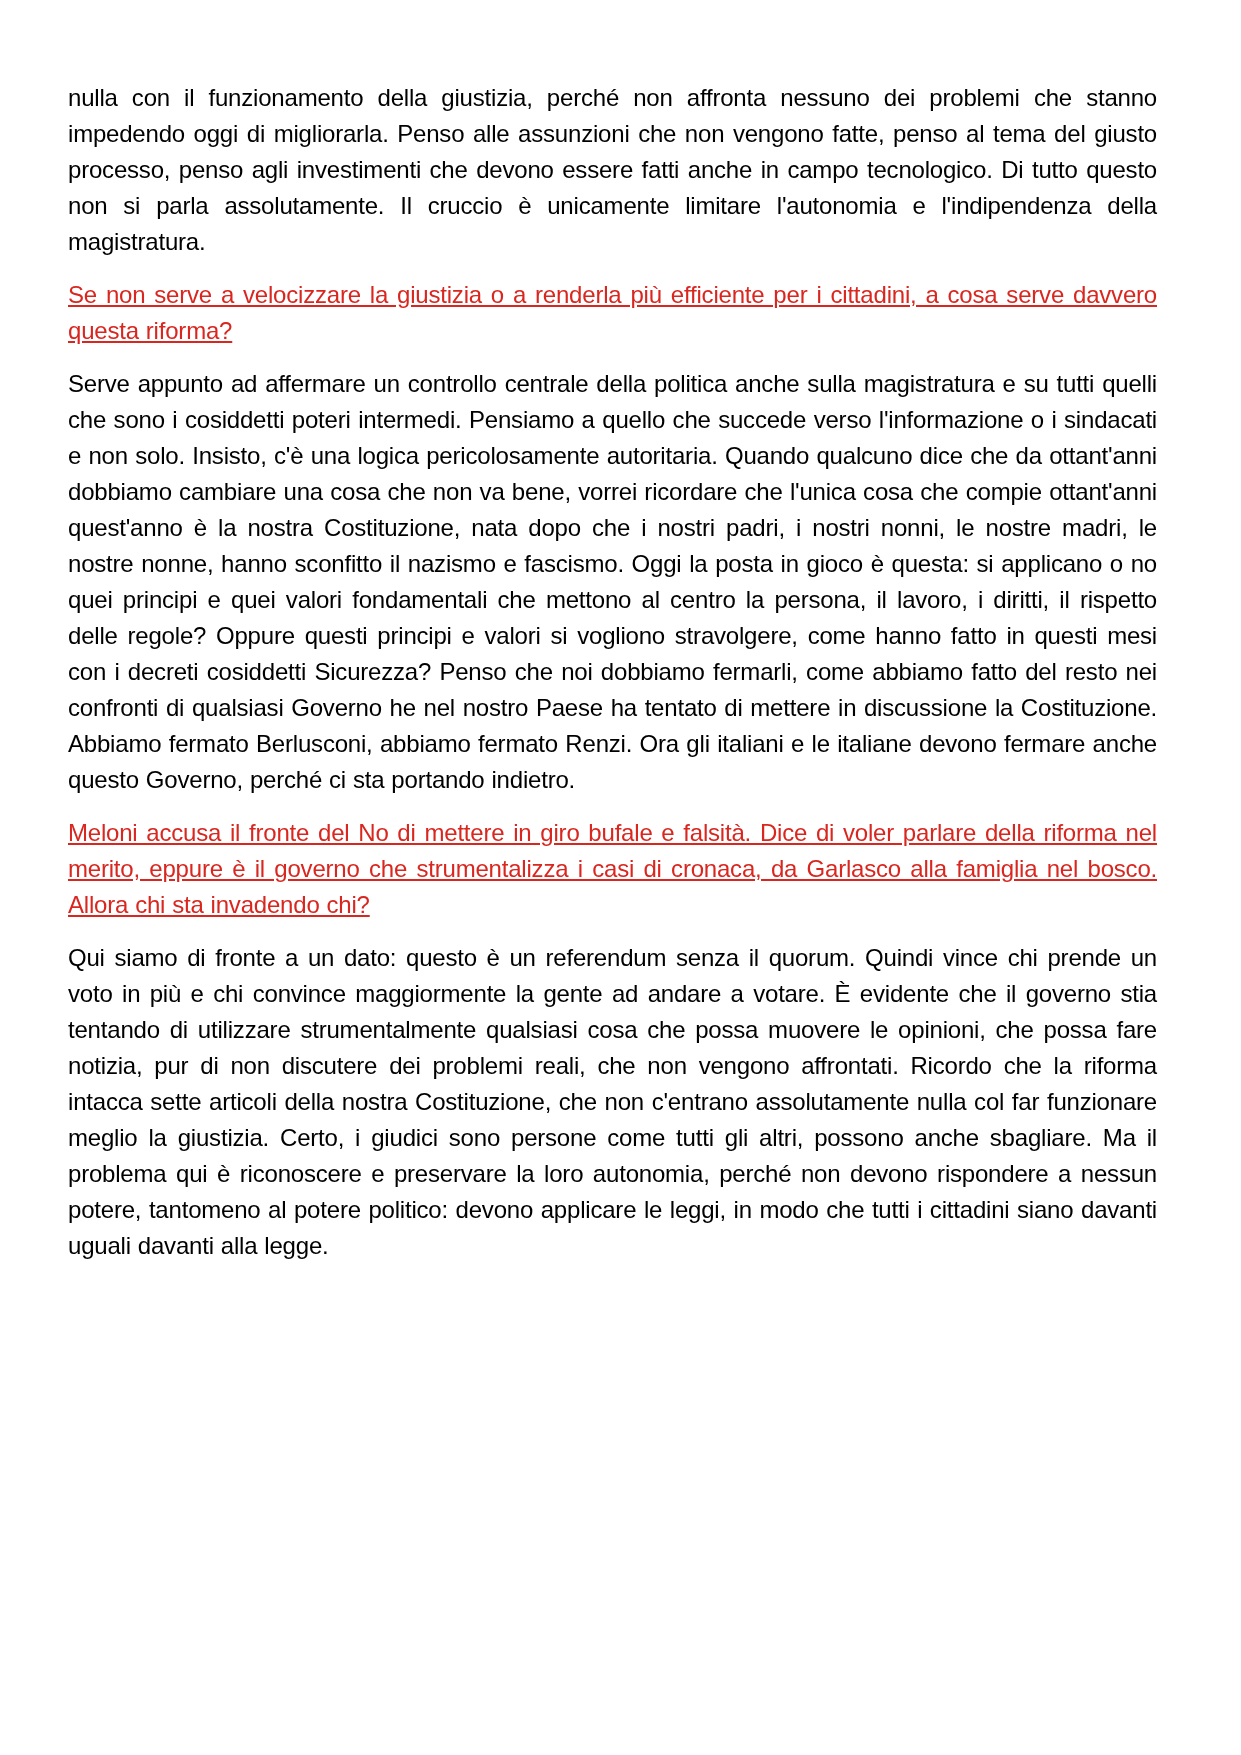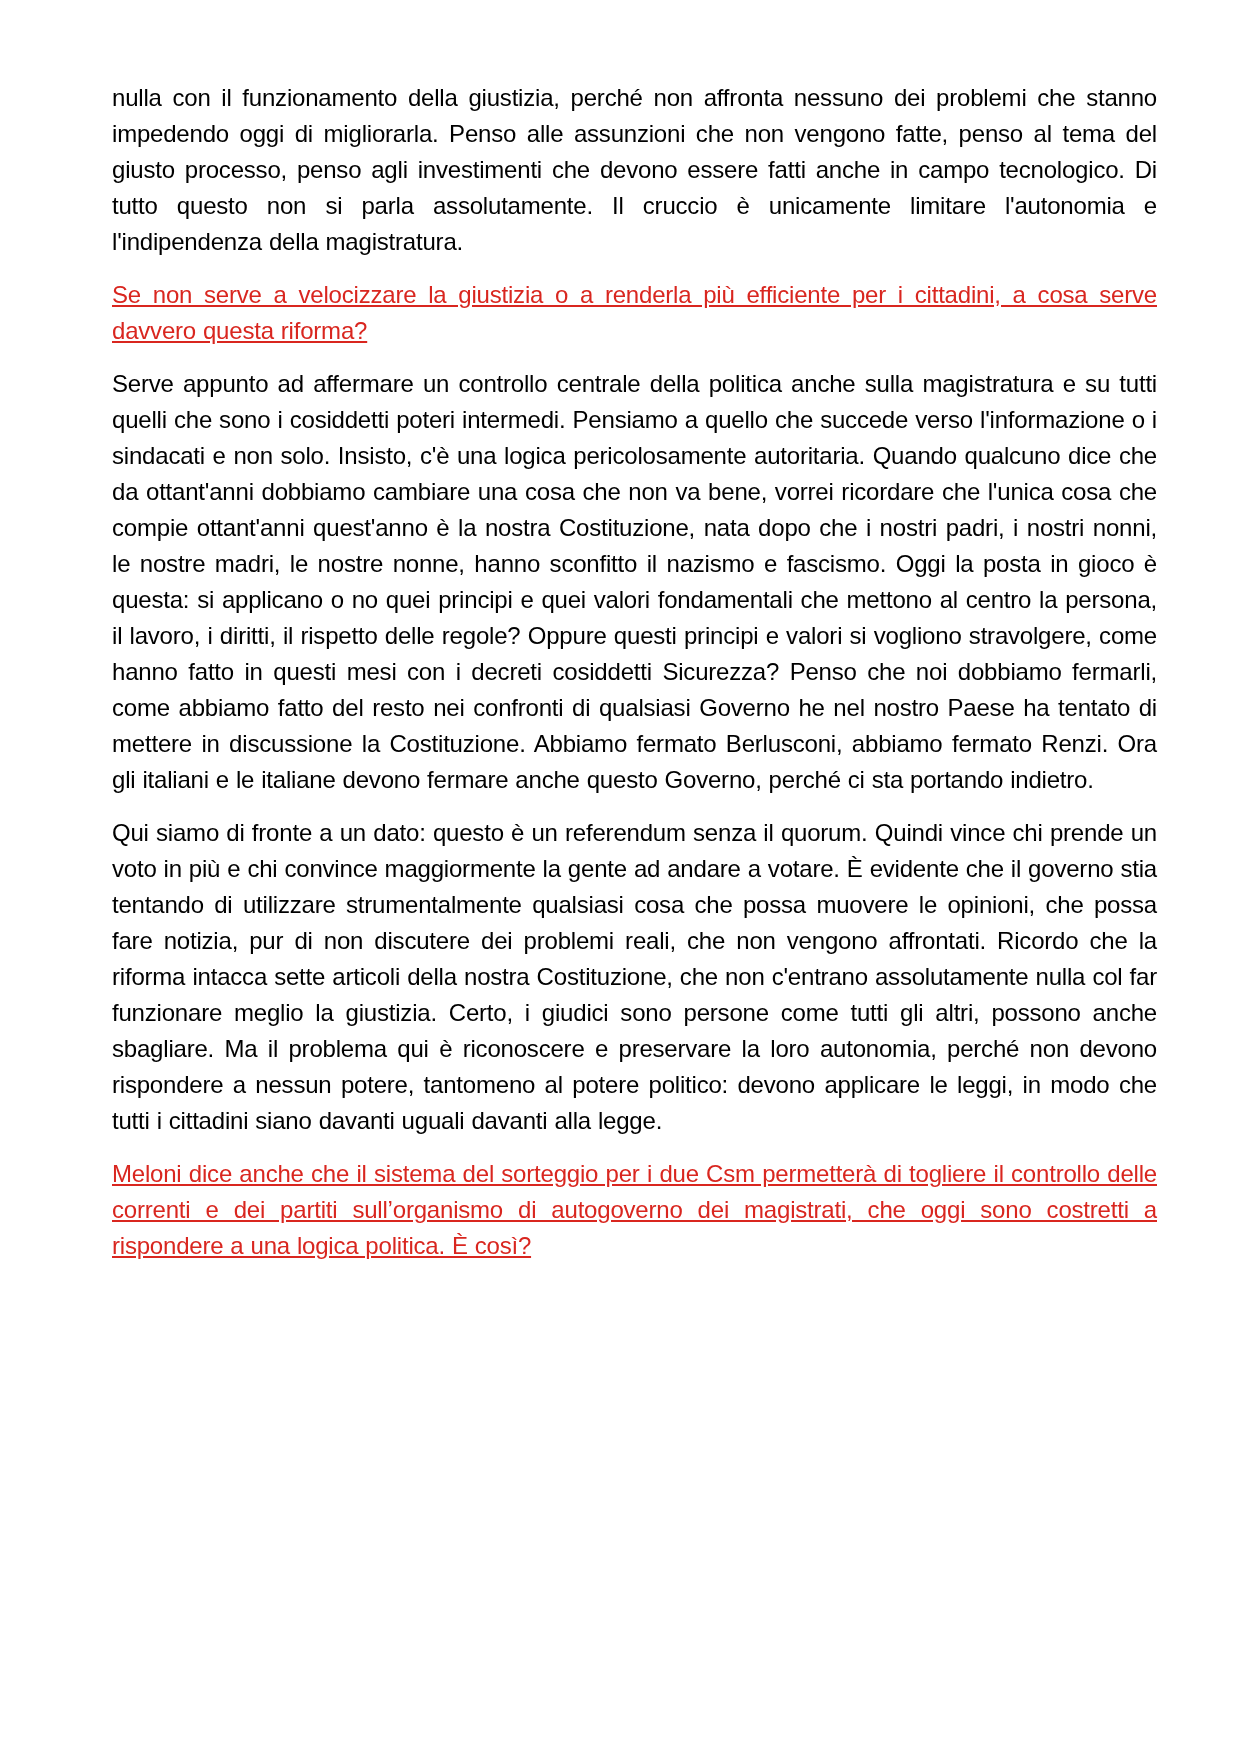--- a/index.html
+++ b/index.html
@@ -6,21 +6,21 @@
     margin: 0;
     padding: 0;
     background: var(--page-bg, #ffffff);
   }
   .page {
     position: relative;
     width: 1241px;
     height: 1755px;
     box-sizing: border-box;
     background: var(--page-bg, #ffffff);
-    padding: 80px 84px 0 112px;
+    padding: 80px 84px 0 68px;
     font-family: "Liberation Sans", "DejaVu Sans", sans-serif;
     font-size: 24px;
     line-height: 36px;
     overflow: hidden;
   }
   .para {
     margin: 0 0 17px 0;
     text-align: justify;
     text-justify: inter-word;
     letter-spacing: -0.2px;
@@ -37,17 +37,17 @@
 </head>
 <body>
 
 <div class="page">
   <p class="para answer">nulla con il funzionamento della giustizia, perché non affronta nessuno dei problemi che stanno impedendo oggi di migliorarla. Penso alle assunzioni che non vengono fatte, penso al tema del giusto processo, penso agli investimenti che devono essere fatti anche in campo tecnologico. Di tutto questo non si parla assolutamente. Il cruccio è unicamente limitare l'autonomia e l'indipendenza della magistratura.</p>
 
   <p class="para question">Se non serve a velocizzare la giustizia o a renderla più efficiente per i cittadini, a cosa serve davvero questa riforma?</p>
 
   <p class="para answer">Serve appunto ad affermare un controllo centrale della politica anche sulla magistratura e su tutti quelli che sono i cosiddetti poteri intermedi. Pensiamo a quello che succede verso l'informazione o i sindacati e non solo. Insisto, c'è una logica pericolosamente autoritaria. Quando qualcuno dice che da ottant'anni dobbiamo cambiare una cosa che non va bene, vorrei ricordare che l'unica cosa che compie ottant'anni quest'anno è la nostra Costituzione, nata dopo che i nostri padri, i nostri nonni, le nostre madri, le nostre nonne, hanno sconfitto il nazismo e fascismo. Oggi la posta in gioco è questa: si applicano o no quei principi e quei valori fondamentali che mettono al centro la persona, il lavoro, i diritti, il rispetto delle regole? Oppure questi principi e valori si vogliono stravolgere, come hanno fatto in questi mesi con i decreti cosiddetti Sicurezza? Penso che noi dobbiamo fermarli, come abbiamo fatto del resto nei confronti di qualsiasi Governo he nel nostro Paese ha tentato di mettere in discussione la Costituzione. Abbiamo fermato Berlusconi, abbiamo fermato Renzi. Ora gli italiani e le italiane devono fermare anche questo Governo, perché ci sta portando indietro.</p>
 
+  <p class="para question">Meloni accusa il fronte del No di mettere in giro bufale e falsità. Dice di voler parlare della riforma nel merito, eppure è il governo che strumentalizza i casi di cronaca, da Garlasco alla famiglia nel bosco. Allora chi sta invadendo chi?</p>
 
   <p class="para answer">Qui siamo di fronte a un dato: questo è un referendum senza il quorum. Quindi vince chi prende un voto in più e chi convince maggiormente la gente ad andare a votare. È evidente che il governo stia tentando di utilizzare strumentalmente qualsiasi cosa che possa muovere le opinioni, che possa fare notizia, pur di non discutere dei problemi reali, che non vengono affrontati. Ricordo che la riforma intacca sette articoli della nostra Costituzione, che non c'entrano assolutamente nulla col far funzionare meglio la giustizia. Certo, i giudici sono persone come tutti gli altri, possono anche sbagliare. Ma il problema qui è riconoscere e preservare la loro autonomia, perché non devono rispondere a nessun potere, tantomeno al potere politico: devono applicare le leggi, in modo che tutti i cittadini siano davanti uguali davanti alla legge.</p>
 
-  <p class="para question">Meloni dice anche che il sistema del sorteggio per i due Csm permetterà di togliere il controllo delle correnti e dei partiti sull’organismo di autogoverno dei magistrati, che oggi sono costretti a rispondere a una logica politica. È così?</p>
 </div>
 
 </body></html>

